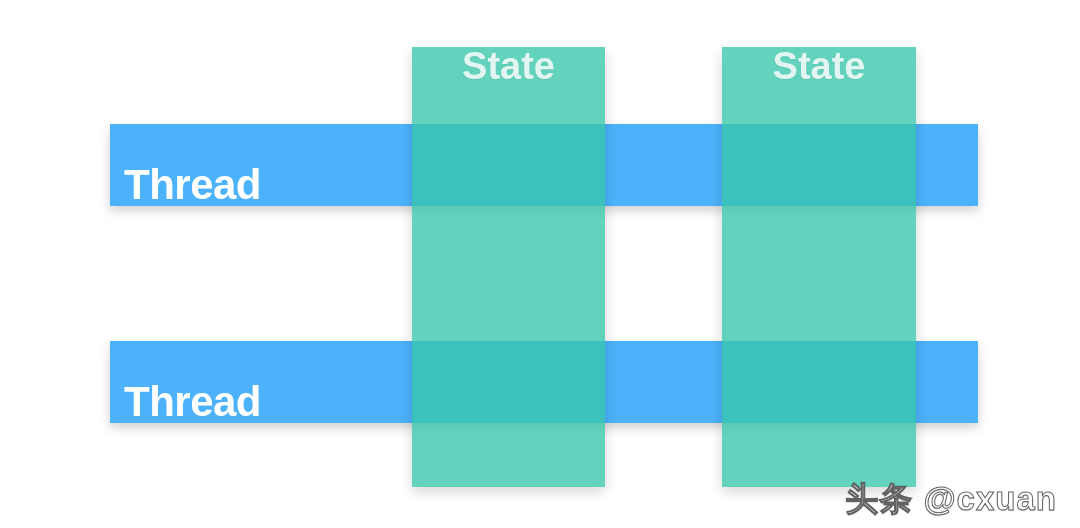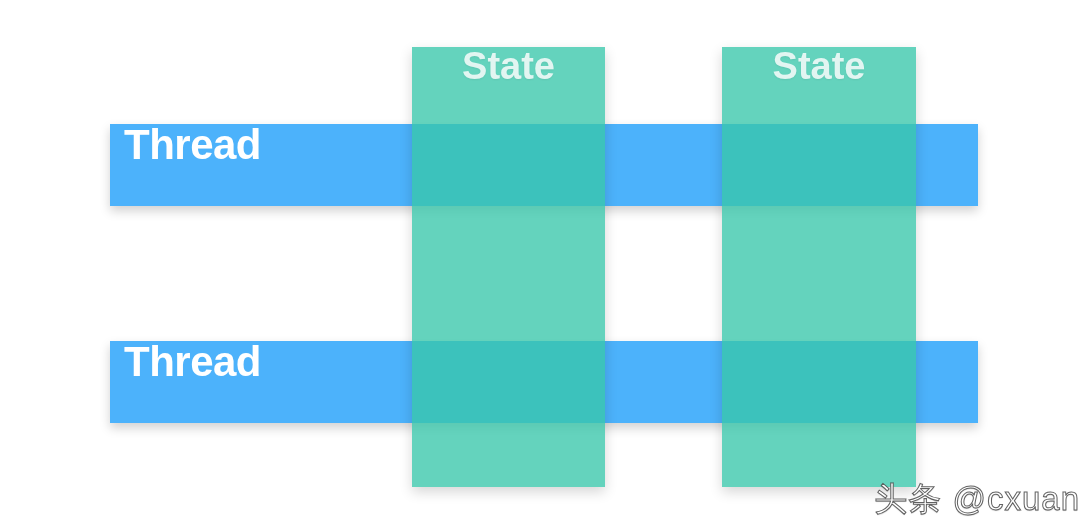--- a/index.html
+++ b/index.html
@@ -17,21 +17,21 @@
     background: #ffffff;
     overflow: hidden;
   }
 
   
   .thread-bar {
     position: absolute;
     background: #4cb2fb;
     box-shadow: 0 5px 10px rgba(0,0,0,0.18);
     display: flex;
-    align-items: flex-start;
+    align-items: flex-end;
     z-index: 1;
   }
   .thread-bar .thread-label {
     color: #ffffff;
     font-size: 42px;
     font-weight: bold;
     letter-spacing: -0.5px;
     margin-left: 14px;
     line-height: 1;
   }
@@ -53,25 +53,25 @@
     font-weight: bold;
     line-height: 1;
     text-shadow: 0 1px 2px rgba(0,0,0,0.06);
   }
   #state-bar-1 { left: 412px; top: 47px; width: 193px; height: 440px; }
   #state-bar-2 { left: 722px; top: 47px; width: 194px; height: 440px; }
 
   
   #watermark {
     position: absolute;
-    right: 0;
+    right: 23px;
     bottom: 6px;
     z-index: 5;
     font-size: 33px;
-    font-weight: normal;
+    font-weight: bold;
     color: #ffffff;
     letter-spacing: 1px;
     -webkit-text-stroke: 1px rgba(70,70,70,0.85);
     text-shadow: 0 1px 1px rgba(0,0,0,0.22);
     white-space: nowrap;
   }
 </style>
 </head>
 <body>
 

